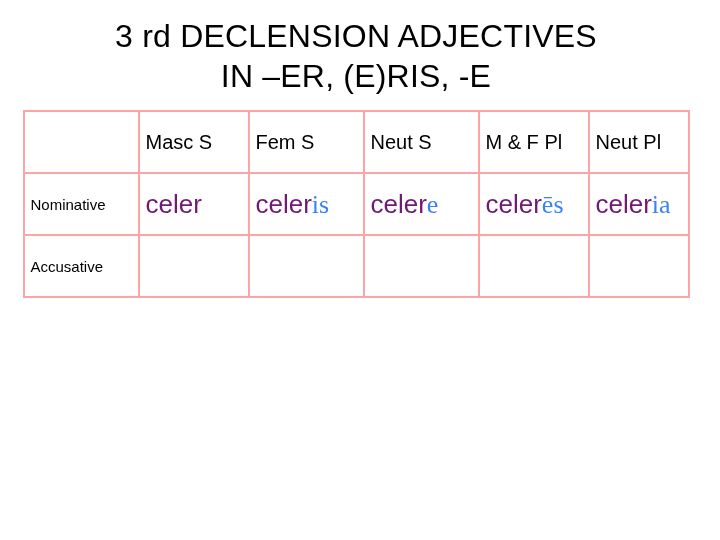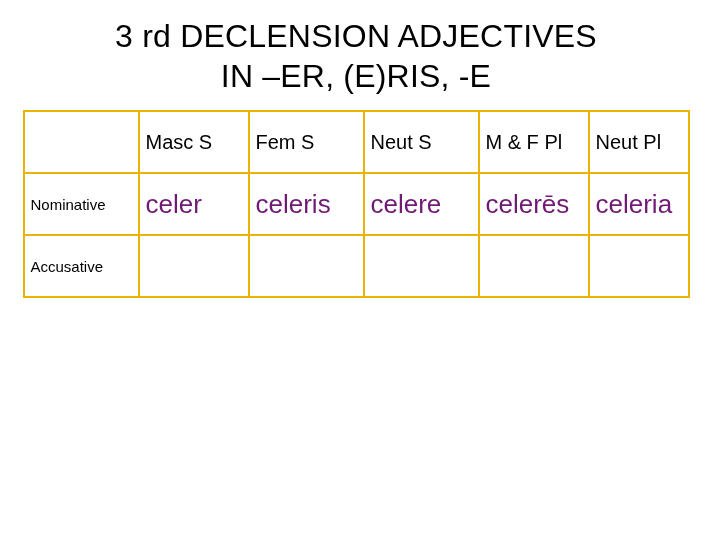--- a/index.html
+++ b/index.html
@@ -25,21 +25,21 @@
     margin: 8px 0 14px 0;
     letter-spacing: 0.2px;
   }
   table.decl {
     border-collapse: collapse;
     width: 660px;
     margin: 0 auto;
     table-layout: fixed;
   }
   table.decl th, table.decl td {
-    border: 2px solid #eab308;
+    border: 2px solid #fca5a5;
     box-sizing: border-box;
     height: 62px;
     padding: 4px 6px;
     text-align: left;
     vertical-align: middle;
   }
   col.c0 { width: 115px; }
   col.c1 { width: 110px; }
   col.c2 { width: 115px; }
   col.c3 { width: 115px; }
@@ -57,21 +57,21 @@
     font-size: 26px;
     font-weight: 400;
     white-space: nowrap;
   }
   .merged-sing {
     text-align: center;
   }
   .merged-pl {
     text-align: center;
   }
-  .red { color: #701a75; }
+  .red { color: #3b82f6; font-family: Liberation Serif, serif; }
   .blk { color: #701a75; }
 </style>
 </head>
 <body>
 
 <div class="slide">
   <div class="title">
     <span>3 rd DECLENSION ADJECTIVES</span><br>
     <span>IN –ER, (E)RIS, -E</span>
   </div>

